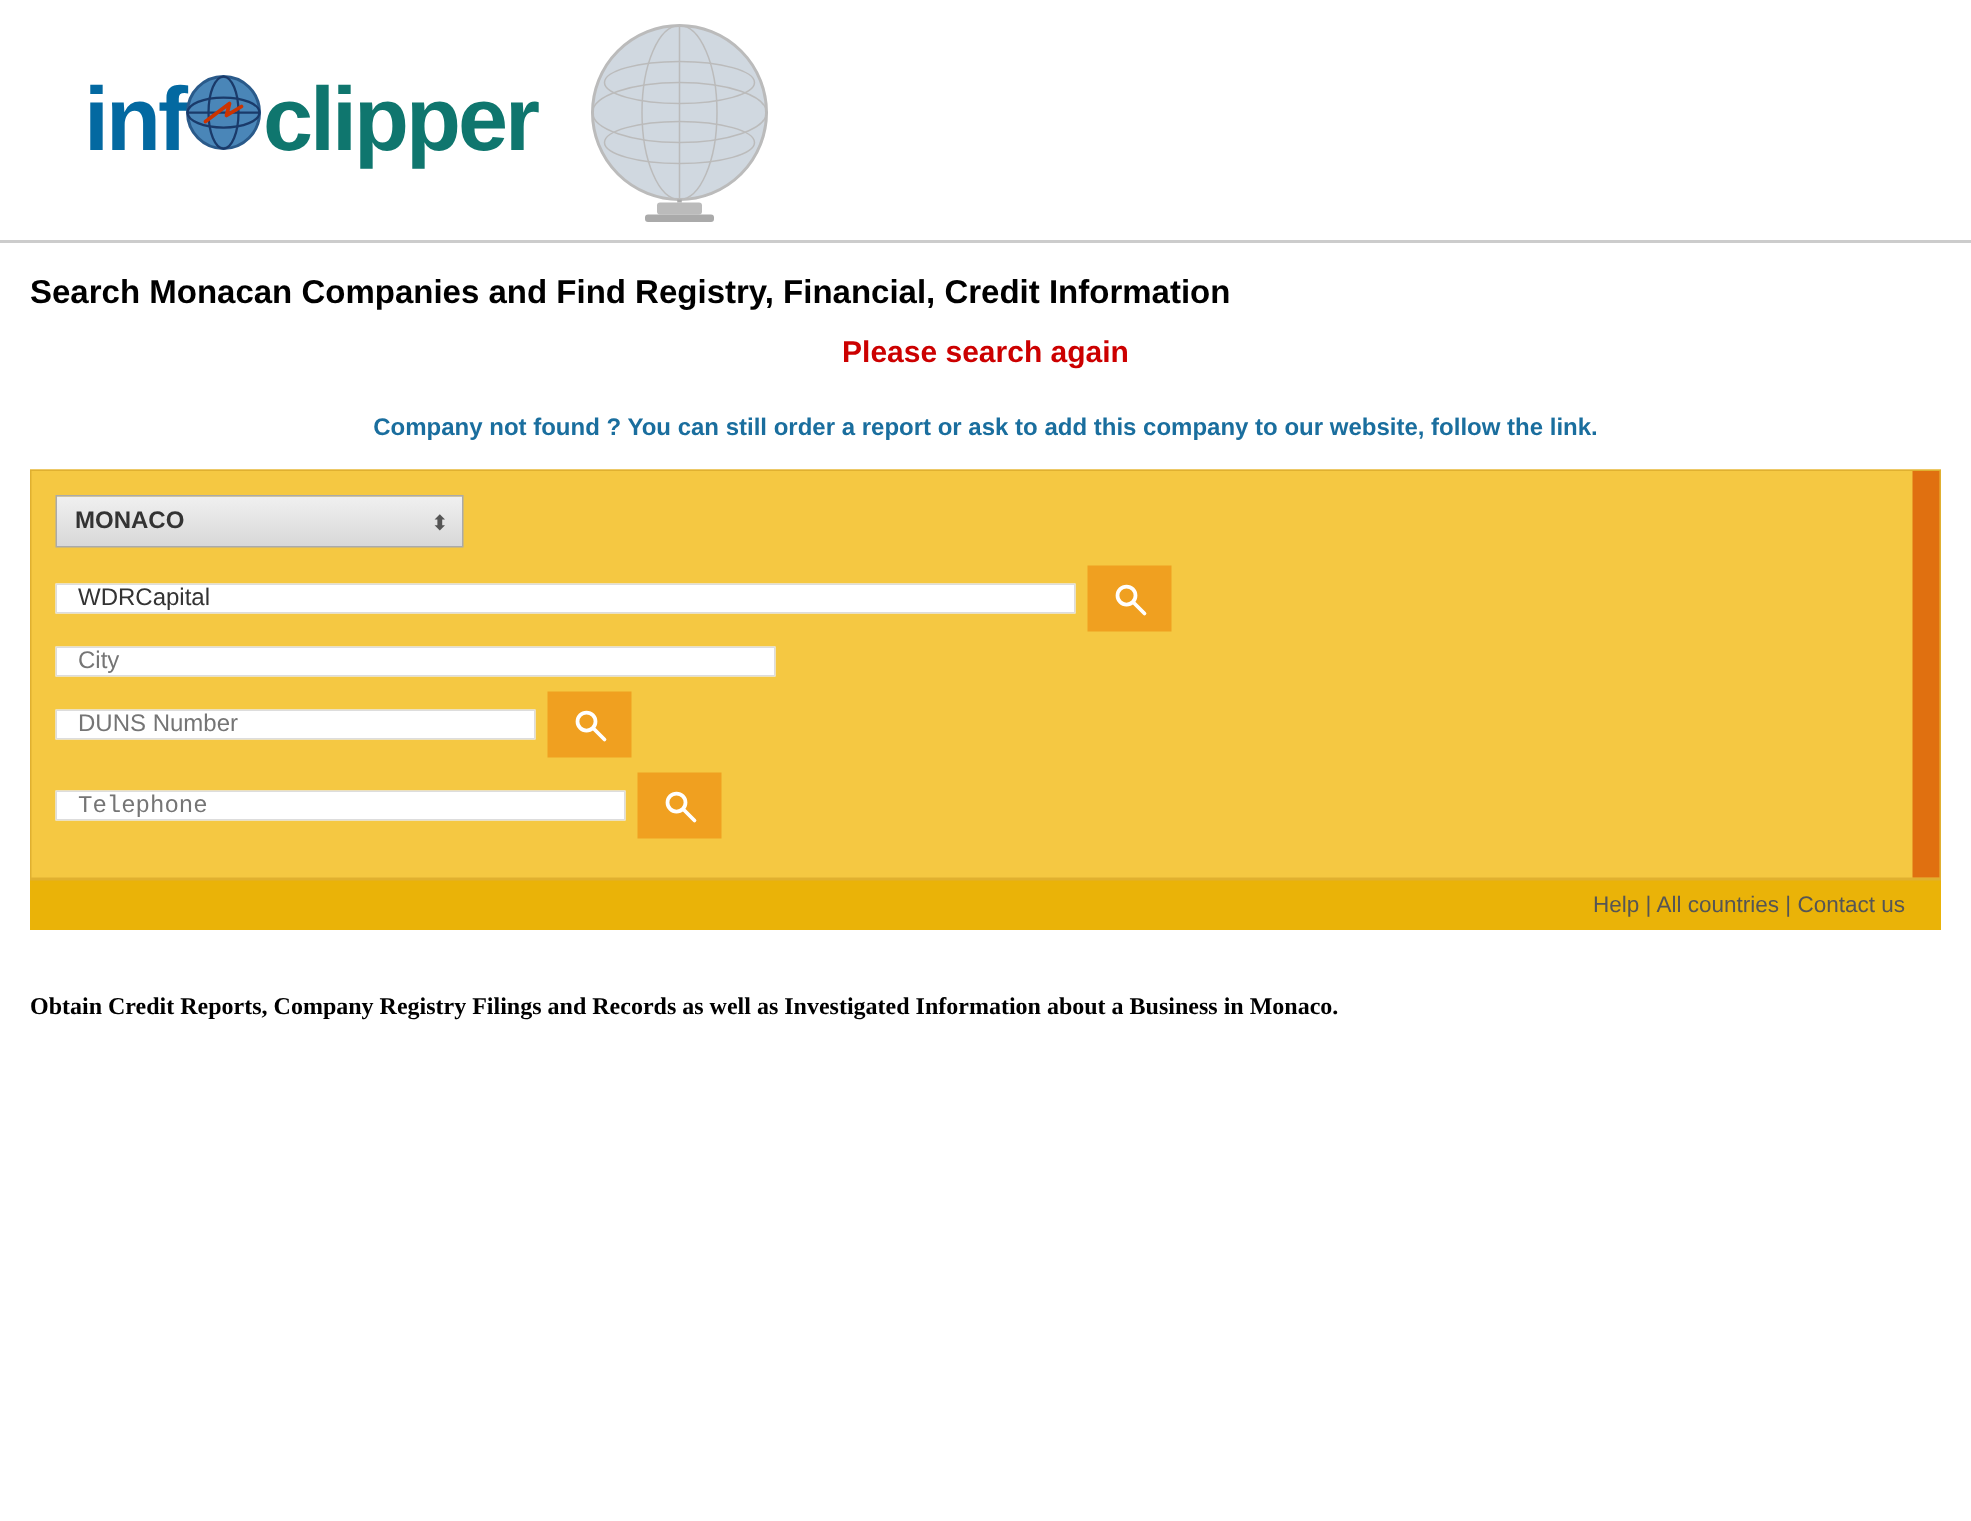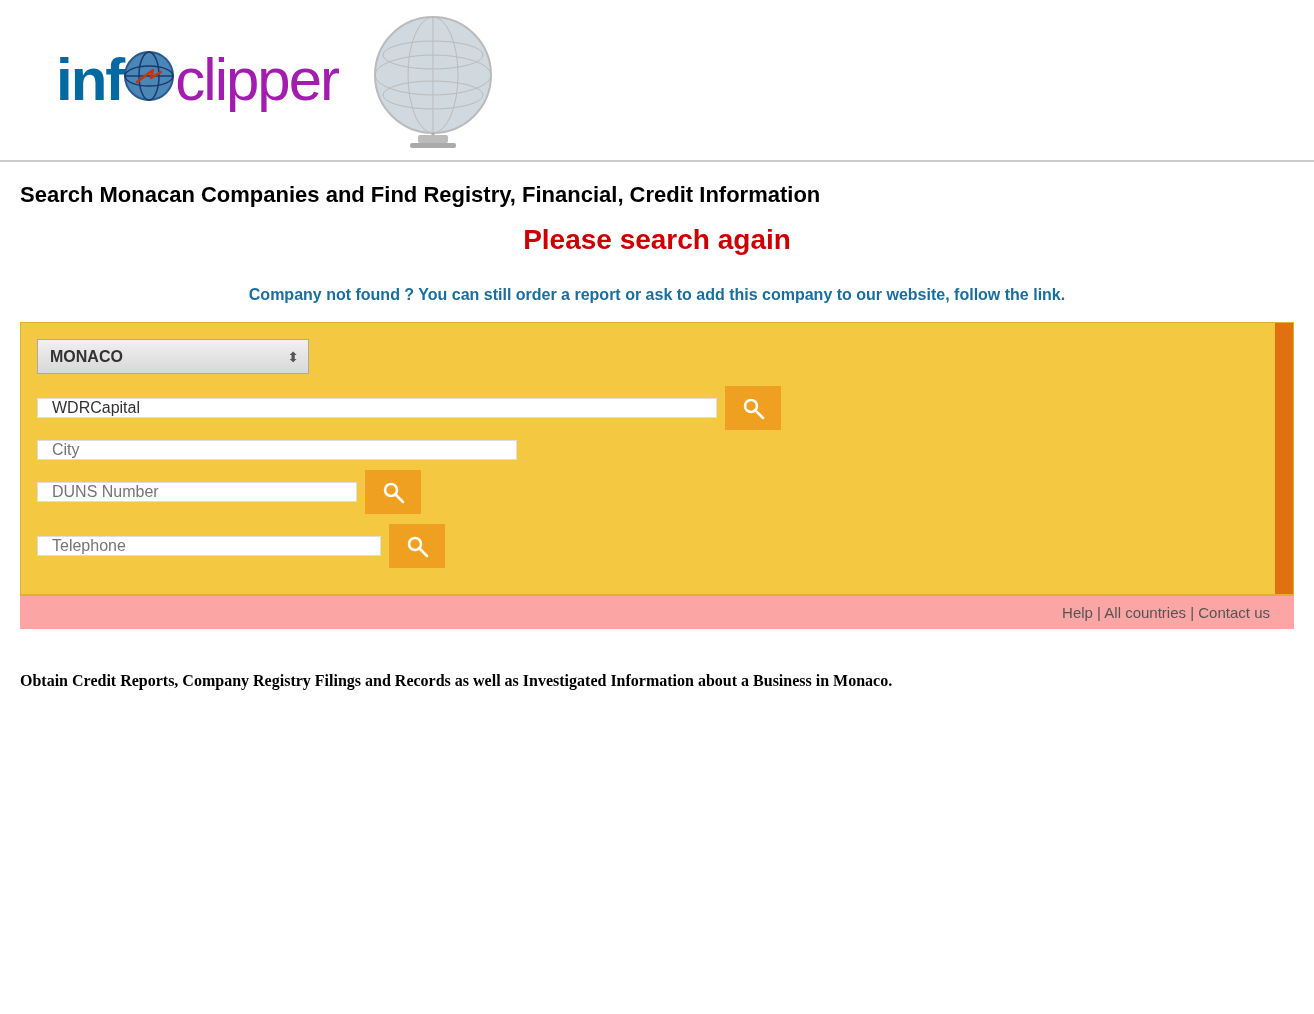--- a/index.html
+++ b/index.html
@@ -27,21 +27,21 @@
 
     .page-title {
       font-size: 22px;
       font-weight: bold;
       color: #000;
       margin-bottom: 16px;
     }
 
     .please-search {
       text-align: center;
-      font-size: 28px;
+      font-size: 20px;
       font-weight: bold;
       color: #cc0000;
       margin-bottom: 8px;
     }
 
     .company-not-found {
       text-align: center;
       font-size: 16px;
       color: #1a6e9e;
       font-weight: bold;
@@ -121,21 +121,22 @@
     .name-input {
       width: 680px;
     }
     .city-input {
       width: 480px;
     }
     .duns-input {
       width: 320px;
     }
     .tel-input {
-      width: 344px;
+      width: 380px;
+      font-family: Liberation Mono, monospace;
     }
 
     .search-btn {
       background: #f0a020;
       border: none;
       padding: 10px 16px;
       cursor: pointer;
       display: flex;
       align-items: center;
       justify-content: center;
@@ -145,21 +146,21 @@
       width: 24px;
       height: 24px;
       fill: white;
     }
 
     .footer-links {
       text-align: right;
       padding: 8px 24px 8px 0;
       font-size: 15px;
       color: #555;
-      background: #fca5a5;
+      background: #eab308;
       border-top: 1px solid #e0b030;
     }
 
     .footer-links a {
       color: #555;
       text-decoration: none;
     }
 
     .bottom-description {
       padding: 20px 20px 0 20px;
@@ -190,21 +191,21 @@
       <svg width="52" height="52" viewBox="0 0 52 52" xmlns="http://www.w3.org/2000/svg">
         <circle cx="26" cy="26" r="24" fill="#4a86b8" stroke="#2a5a8a" stroke-width="2"></circle>
 
         <ellipse cx="26" cy="26" rx="10" ry="24" fill="none" stroke="#1a3a6a" stroke-width="1.5"></ellipse>
         <ellipse cx="26" cy="26" rx="24" ry="10" fill="none" stroke="#1a3a6a" stroke-width="1.5"></ellipse>
         <line x1="2" y1="26" x2="50" y2="26" stroke="#1a3a6a" stroke-width="1.5"></line>
 
         <path d="M14 32 L30 20 L28 28 L38 22" fill="none" stroke="#cc3300" stroke-width="2.5" stroke-linecap="round" stroke-linejoin="round"></path>
       </svg>
     </span>
-    <span style="font-size:60px; font-weight:normal; color:#a21caf; font-family:'Arial Black', Arial, sans-serif; letter-spacing:-2px; line-height:1;">clipper</span>
+    <span style="font-size:60px; font-weight:bold; color:#0f766e; font-family:'Arial Black', Arial, sans-serif; letter-spacing:-2px; line-height:1;">clipper</span>
   </div>
 
   <div style="margin-left: 30px; display:flex; flex-direction:column; align-items:center;">
     <svg width="130" height="140" viewBox="0 0 130 140" xmlns="http://www.w3.org/2000/svg">
 
       <rect x="50" y="125" width="30" height="8" rx="2" fill="#bbb"></rect>
       <rect x="42" y="133" width="46" height="5" rx="2" fill="#aaa"></rect>
 
       <circle cx="65" cy="65" r="58" fill="#d0d8e0" stroke="#bbb" stroke-width="2"></circle>
 

